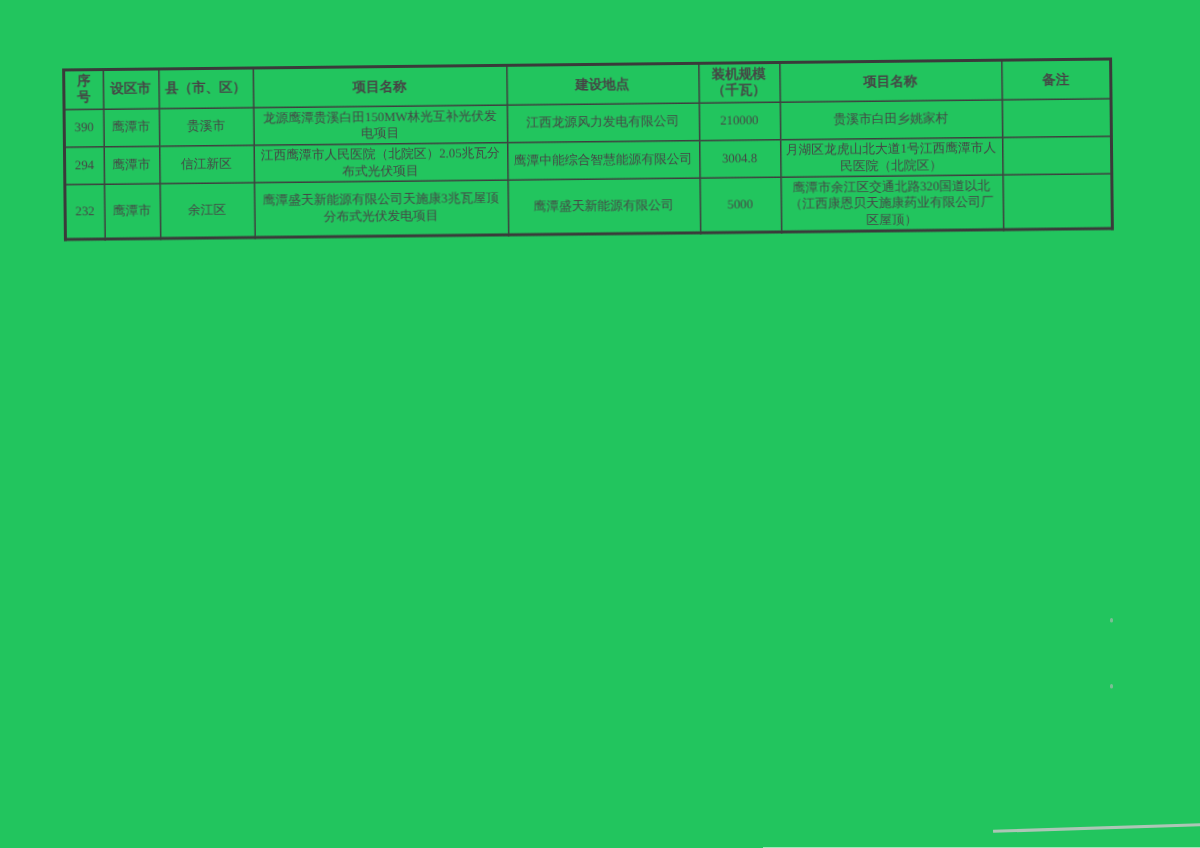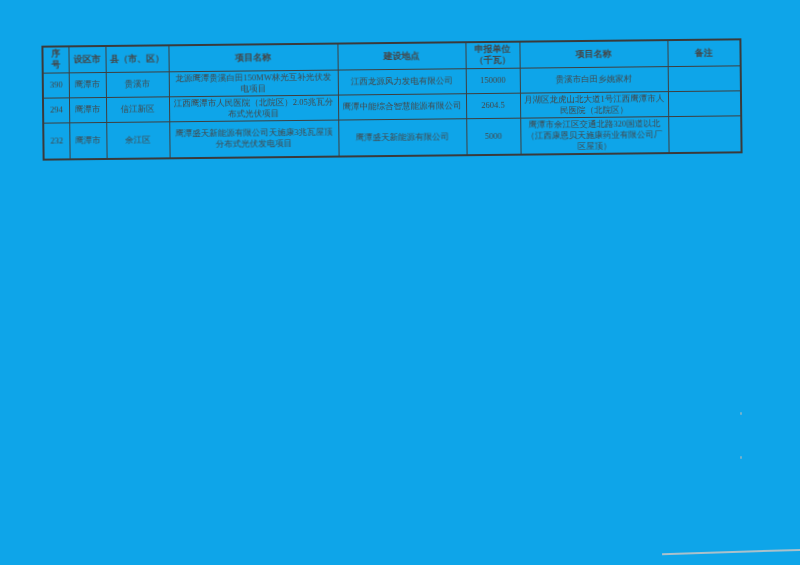--- a/index.html
+++ b/index.html
@@ -8,21 +8,21 @@
     width: 800px;
     height: 565px;
     background: #ffffff;
     overflow: hidden;
     font-family: "Liberation Serif", "DejaVu Serif", serif;
   }
   .page {
     position: relative;
     width: 800px;
     height: 565px;
-    background: #0ea5e9;
+    background: #22c55e;
   }
   
   .scan-table-wrap {
     position: absolute;
     left: 42px;
     top: 42px;
     width: 698px;
     transform: rotate(-0.6deg);
     transform-origin: 50% 50%;
     filter: blur(0.25px);
@@ -98,43 +98,43 @@
         <col style="width:148px">
         <col style="width:73px">
       </colgroup>
       <thead>
         <tr class="hdr-row">
           <th><span class="vstack">序号</span></th>
           <th><span>设区市</span></th>
           <th><span>县（市、区）</span></th>
           <th><span>项目名称</span></th>
           <th><span>建设地点</span></th>
-          <th><span>申报单位（千瓦）</span></th>
+          <th><span>装机规模（千瓦）</span></th>
           <th><span>项目名称</span></th>
           <th><span>备注</span></th>
         </tr>
       </thead>
       <tbody>
         <tr class="row-230">
           <td>390</td>
           <td>鹰潭市</td>
           <td>贵溪市</td>
           <td>龙源鹰潭贵溪白田150MW林光互补光伏发电项目</td>
           <td>江西龙源风力发电有限公司</td>
-          <td>150000</td>
+          <td>210000</td>
           <td>贵溪市白田乡姚家村</td>
           <td></td>
         </tr>
         <tr class="row-231">
           <td>294</td>
           <td>鹰潭市</td>
           <td>信江新区</td>
           <td>江西鹰潭市人民医院（北院区）2.05兆瓦分布式光伏项目</td>
           <td>鹰潭中能综合智慧能源有限公司</td>
-          <td>2604.5</td>
+          <td>3004.8</td>
           <td>月湖区龙虎山北大道1号江西鹰潭市人民医院（北院区）</td>
           <td></td>
         </tr>
         <tr class="row-232">
           <td>232</td>
           <td>鹰潭市</td>
           <td>余江区</td>
           <td>鹰潭盛天新能源有限公司天施康3兆瓦屋顶分布式光伏发电项目</td>
           <td>鹰潭盛天新能源有限公司</td>
           <td>5000</td>

